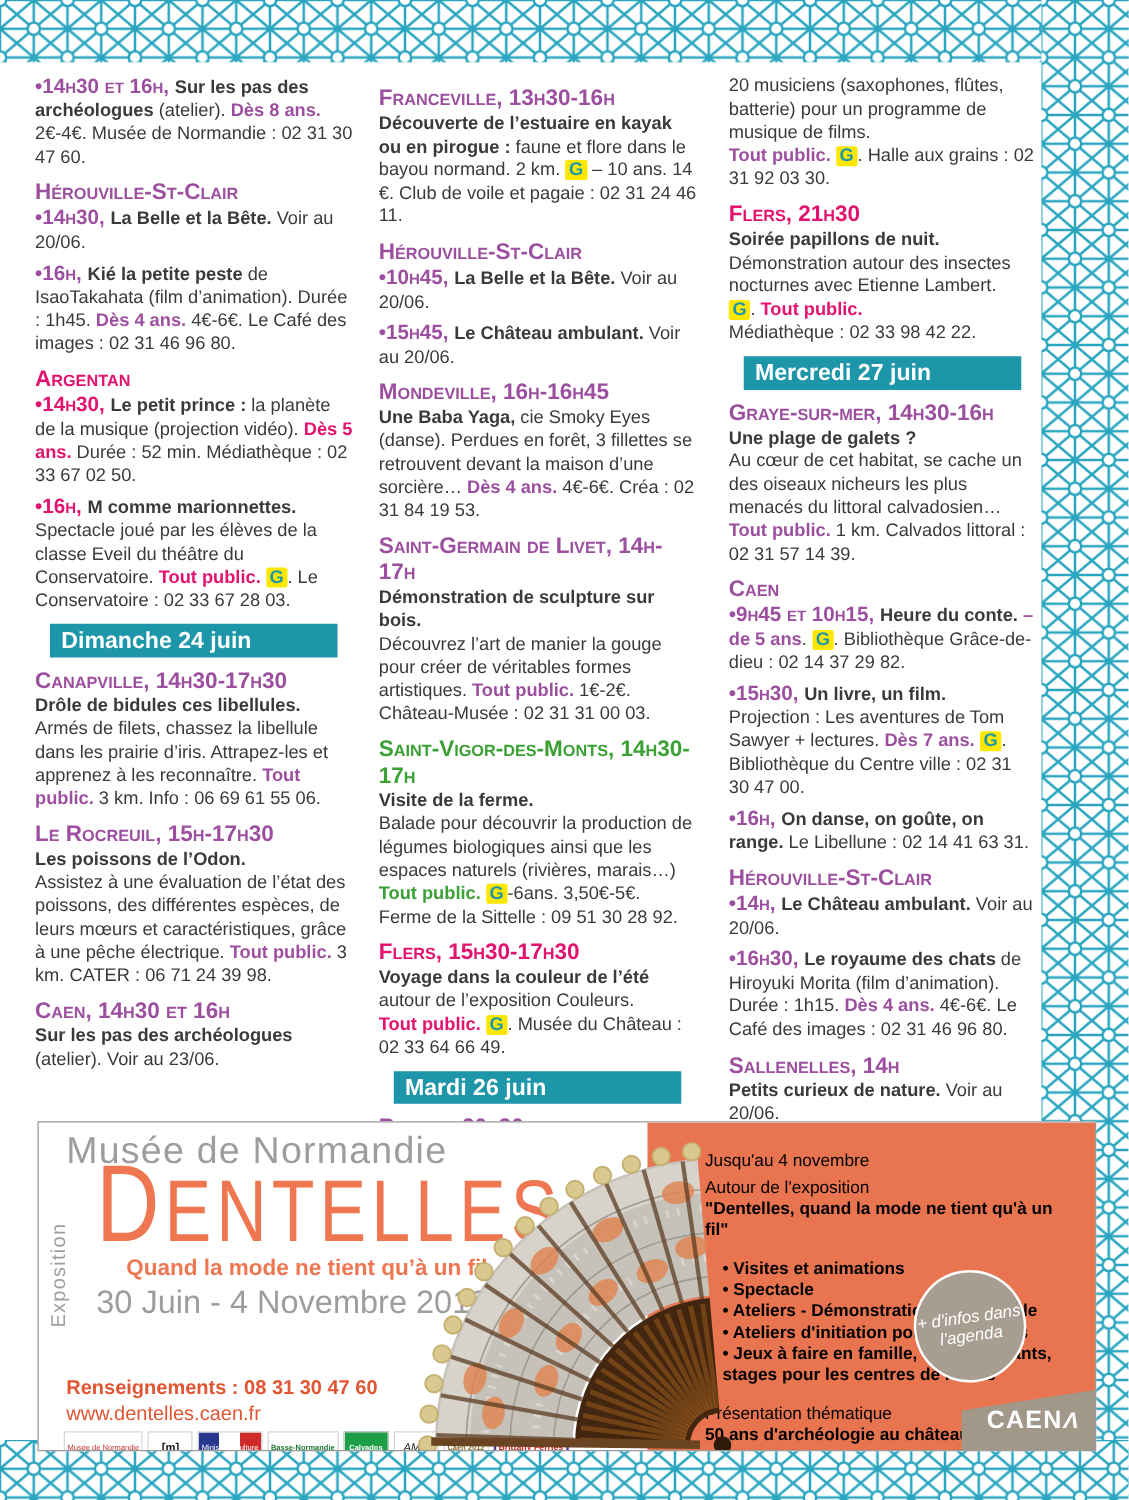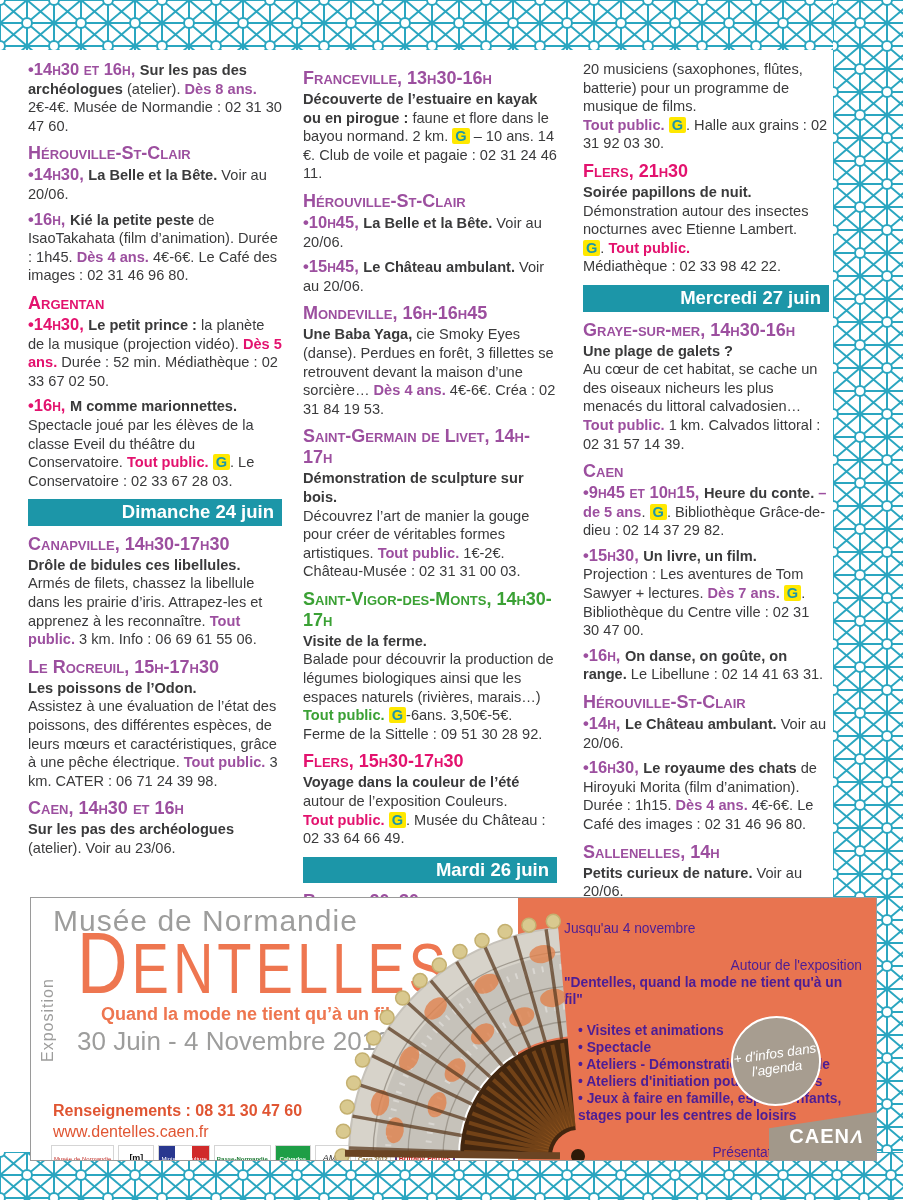--- a/index.html
+++ b/index.html
@@ -12,21 +12,21 @@
   #border-right{left:833px;top:0;}
   #border-bottom{left:0;top:1152px;}
 
   
   .agenda-col{position:absolute;top:60px;font-size:14.6px;line-height:18.6px;color:#3a3a3b;z-index:1;}
   #col-1{left:28px;width:254px;}
   #col-2{left:303px;width:254px;}
   #col-3{left:583px;width:246px;}
 
   .day-banner{background:#1c96a8;color:#fff;font-weight:bold;font-size:18.5px;
-              padding:4px 8px 4px 9px;margin:9px 0 6px;text-align:right;}
+              padding:4px 8px 4px 9px;margin:9px 12px 6px;}
   .city-header{font-weight:bold;font-variant:small-caps;font-size:18px;line-height:21px;margin:8px 0 1px;}
   .event{margin:0 0 6px;}
   .seg-b{font-weight:bold;}
   .seg-t{font-weight:bold;font-variant:small-caps;font-size:16.5px;text-align:center;}
   .seg-a{font-weight:bold;}
   .seg-g{background:#ffe800;color:#1c96a8;font-weight:bold;padding:0 3px;border-radius:2px;}
   .c-purple .seg-t,.c-purple .seg-a,.city-header.c-purple{color:#9c4f9f;}
   .c-red .seg-t,.c-red .seg-a,.city-header.c-red{color:#e3126e;}
   .c-green .seg-t,.c-green .seg-a,.city-header.c-green{color:#3ba135;}
 
@@ -52,23 +52,23 @@
   .logo-chip:nth-child(3){background:linear-gradient(90deg,#29378f 33%,#fff 33%,#fff 66%,#d02b2b 66%);color:#fff;}
   .logo-chip:nth-child(4){color:#1e7a34;font-weight:bold;}
   .logo-chip:nth-child(5){background:#1e9e46;color:#fff;font-weight:bold;}
   .logo-chip:nth-child(6){font-style:italic;font-size:9px;color:#222;}
   .logo-chip:nth-child(7){color:#8a6d2f;font-weight:bold;}
   .logo-chip:nth-child(8){border-radius:12px;border:2px solid #5a3a8a;color:#c22;font-weight:bold;font-size:7px;}
 
   #fan-svg{position:absolute;left:242px;top:0;z-index:3;}
 
   #ad-panel{position:absolute;left:487px;top:0;width:358px;height:262px;background:#e87450;z-index:2;
-            color:#4c1d95;font-size:13.8px;line-height:17px;box-sizing:border-box;padding:22px 14px 0 46px;}
+            color:#000000;font-size:13.8px;line-height:17px;box-sizing:border-box;padding:22px 14px 0 46px;}
   .p-line{margin:0;}
-  .p-title{margin-top:20px;text-align:right;}
+  .p-title{margin-top:4px;}
   .p-strong{font-weight:bold;}
   #panel-bullets{margin:14px;padding:0;list-style:none;font-weight:bold;}
   #info-circle{position:absolute;left:700px;top:118px;width:86px;height:86px;border-radius:50%;
                background:#a79d90;border:2px solid #fff;z-index:4;color:#fff;font-style:italic;
                font-size:13.5px;line-height:15px;display:flex;align-items:center;justify-content:center;
                text-align:center;transform:rotate(-8deg);}
   #caen-badge{position:absolute;left:738px;top:214px;width:107px;height:48px;background:#a2988a;z-index:4;
               clip-path:polygon(0 34%,100% 0,100% 100%,0 100%);display:flex;align-items:center;
               justify-content:flex-end;padding-right:12px;box-sizing:border-box;}
   #caen-badge span{color:#fff;font-weight:bold;font-size:20px;letter-spacing:1px;}

